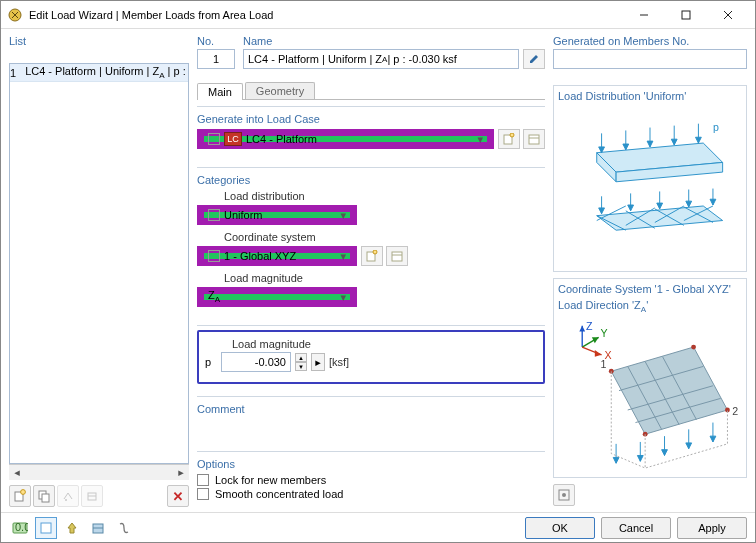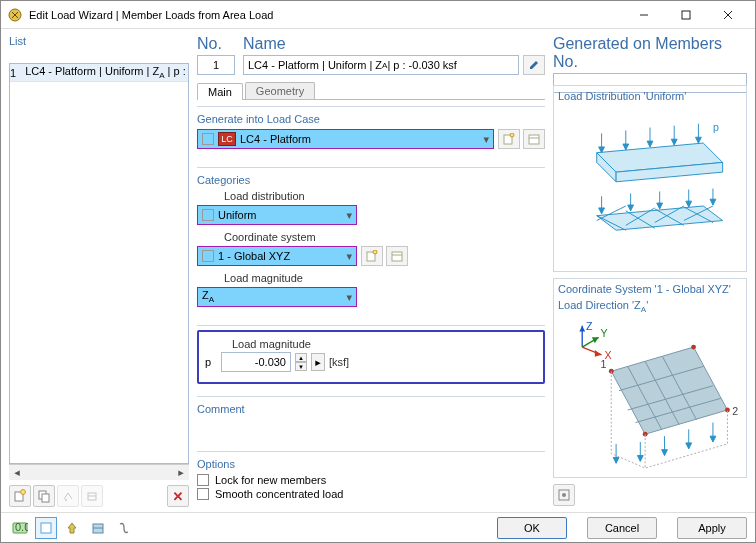--- a/index.html
+++ b/index.html
@@ -22,34 +22,34 @@
   .hscroll .arr { width: 16px; height: 16px; display: flex; align-items: center; justify-content: center; color: #555; }
   .hscroll .track { flex: 1; }
   .listbtns { display: flex; gap: 2px; margin-top: 4px; height: 24px; align-items: center; }
   .ibtn { width: 22px; height: 22px; border: 1px solid #c7c7c7; background: #f4f4f4; display: flex; align-items: center; justify-content: center; border-radius: 2px; }
   .ibtn.disabled { opacity: 0.45; }
   .ibtn.red { color: #c62828; font-weight: bold; font-size: 13px; margin-left: auto; }
   .midcol { width: 348px; display: flex; flex-direction: column; gap: 6px; overflow: hidden; }
   .toprow { display: flex; gap: 8px; height: 44px; }
   .nobox { width: 38px; }
   .namebox { flex: 1; }
-  .smalllabel { color: #3b6fa8; font-size: 16px; margin-bottom: 2px; }
+  .smalllabel { color: #3b6fa8; font-size: 11px; margin-bottom: 2px; }
   .inp { height: 20px; border: 1px solid #a9bcd3; background: #fff; padding: 0 4px; display: flex; align-items: center; width: 100%; }
   .inp.center { justify-content: center; }
   .namerow { display: flex; gap: 4px; }
   .namerow .inp { flex: 1; }
   .editico { width: 22px; height: 20px; border: 1px solid #c7c7c7; background: #f4f4f4; display: flex; align-items: center; justify-content: center; color: #2f6aa3; }
   .tabs { display: flex; border-bottom: 1px solid #bbb; height: 20px; }
   .tab { padding: 2px 10px; border: 1px solid #bbb; border-bottom: none; background: #eee; margin-right: 2px; border-radius: 2px 2px 0 0; color: #666; }
   .tab.active { background: #fff; color: #000; position: relative; top: 1px; }
   .group { border-top: 1px solid #cfd8e2; padding: 4px 0 6px 0; }
   .section-head { color: #3b6fa8; margin: 2px 0 4px 0; }
   .row { display: flex; align-items: center; gap: 4px; margin: 3px 0 6px 0; }
   .label { color: #333; margin-bottom: 2px; margin-left: 27px; }
-  .combo { height: 20px; border: 1px solid #a21caf; background: #7dd3fc; display: flex; align-items: center; padding: 0 4px; position: relative; }
+  .combo { height: 20px; border: 7px solid #a21caf; background: #22c55e; display: flex; align-items: center; padding: 0 4px; position: relative; }
   .combo .dd { margin-left: auto; color: #555; }
   .combo .cb { width: 12px; height: 12px; border: 1px solid #999; margin-right: 4px; }
   .lc-swatch { width: 18px; height: 14px; background: #c43427; color: #fff; font-size: 9px; display: flex; align-items: center; justify-content: center; margin-right: 4px; border: 1px solid #7b2119; }
   .twoic { display: flex; gap: 3px; }
   .smbtn { width: 22px; height: 20px; border: 1px solid #c7c7c7; background: #f4f4f4; display: flex; align-items: center; justify-content: center; }
   .area-box { border: 2px solid #3a3dbe; padding: 6px 6px 10px 6px; border-radius: 2px; }
   .spinrow { display: flex; align-items: center; gap: 4px; }
   .spinlabel { width: 12px; }
   .spininp { width: 70px; height: 20px; border: 1px solid #a9bcd3; text-align: right; padding: 0 4px; }
   .spinbtns { display: flex; flex-direction: column; }
@@ -63,21 +63,21 @@
   .genon .inp { height: 20px; }
   .previewpanel { flex: 1; border: 1px solid #cfd8e2; padding: 4px; display: flex; flex-direction: column; gap: 4px; }
   .pv-title { color: #3b6fa8; font-size: 11px; }
   .pv-img { flex: 1; display: flex; align-items: center; justify-content: center; }
   .pv-img svg { max-width: 100%; max-height: 100%; }
   .rightbtnbar { height: 24px; display: flex; }
   .footer { height: 30px; border-top: 1px solid #ddd; display: flex; align-items: center; padding: 0 8px; gap: 6px; }
   .footer-left { display: flex; gap: 4px; }
   .ficon { width: 22px; height: 22px; border: 1px solid transparent; display: flex; align-items: center; justify-content: center; }
   .ficon.bordered { border: 1px solid #5aa0d8; background: #eaf4fc; }
-  .footer-right { margin-left: auto; display: flex; gap: 20px; }
+  .footer-right { margin-left: auto; display: flex; gap: 6px; }
   .btn { min-width: 70px; height: 22px; border: 1px solid #a7a7a7; background: #f1f1f1; display: flex; align-items: center; justify-content: center; border-radius: 2px; }
   .btn.primary { border: 1px solid #3b7abf; }
   .subscript { font-size: 8px; vertical-align: sub; }
 </style>
 </head>
 <body>
 
 <div class="window">
 
   <div class="titlebar">

